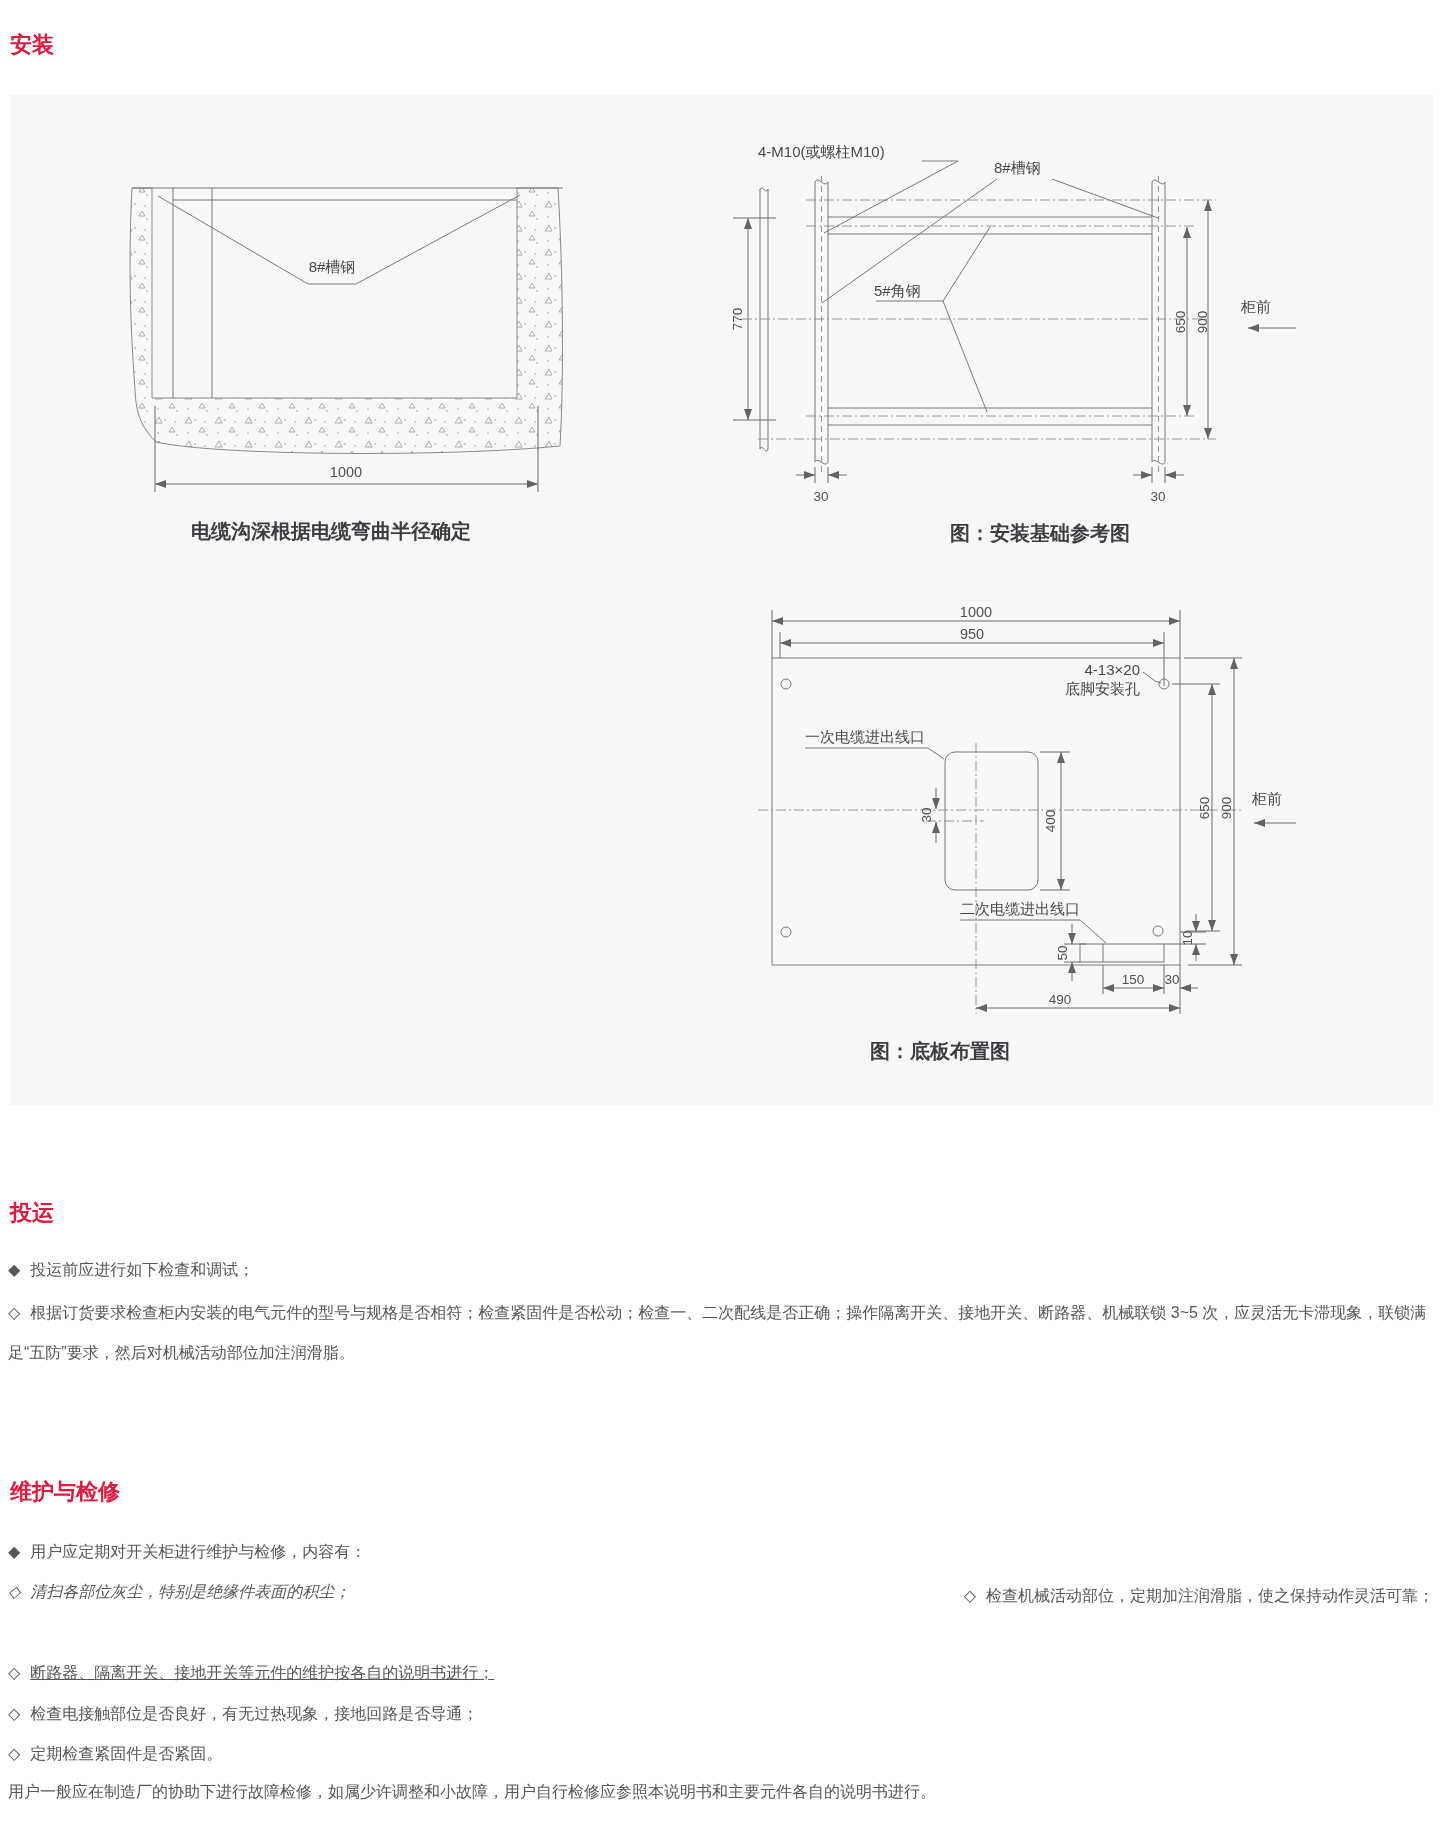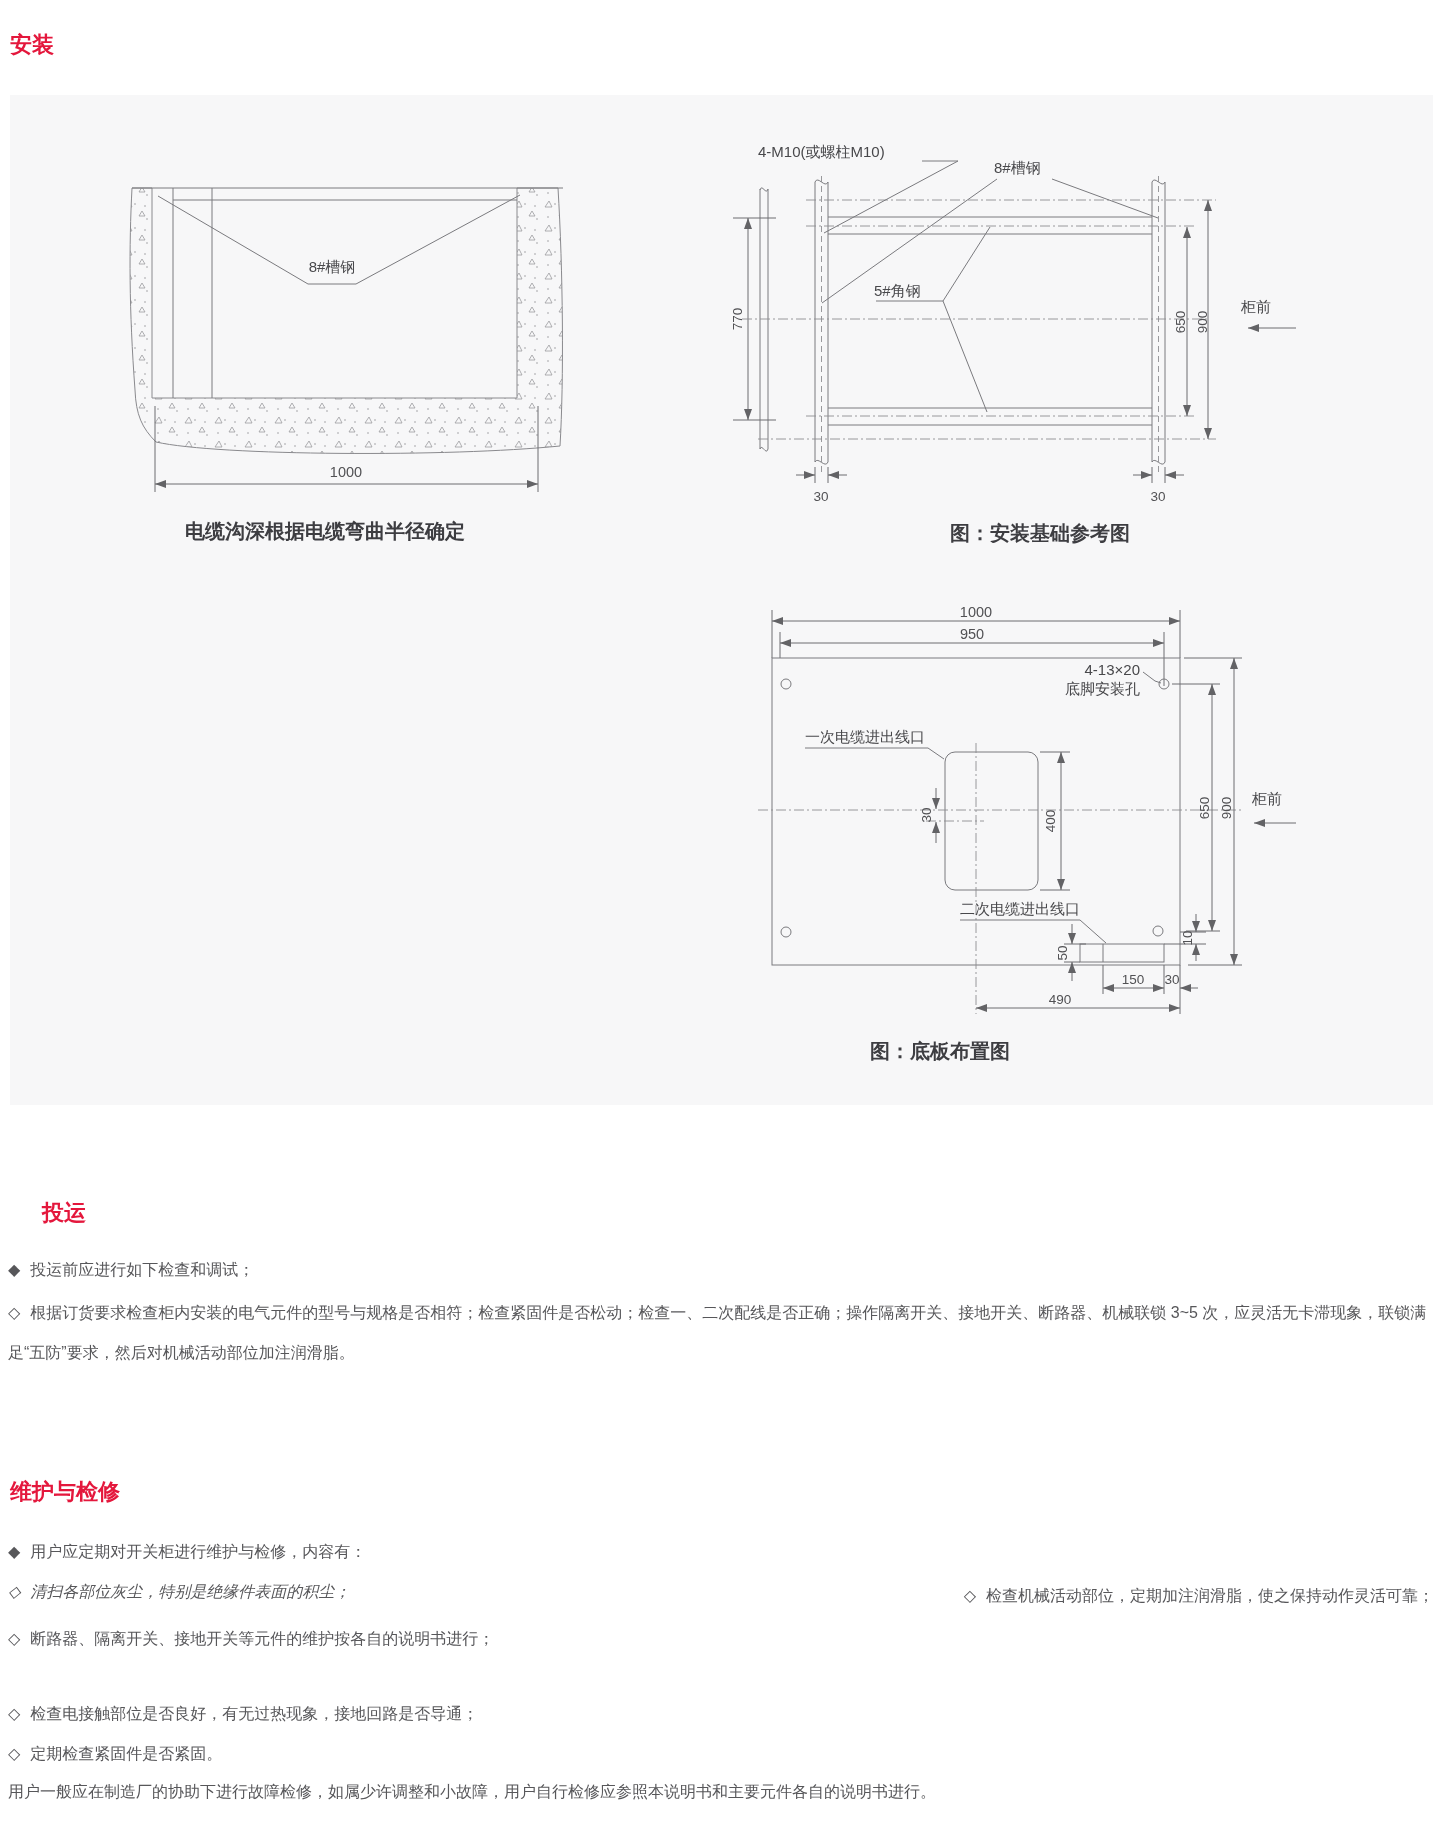--- a/index.html
+++ b/index.html
@@ -47,21 +47,21 @@
     <line class="ln" x1="83" y1="38" x2="83" y2="248"></line>
     <line class="ln" x1="122" y1="38" x2="122" y2="248"></line>
     <line class="ln" x1="83" y1="50" x2="427" y2="50"></line>
     <polyline class="ln" points="68,46 218,134 266,134 430,45"></polyline>
     <text class="lbl" x="242" y="122" text-anchor="middle">8#槽钢</text>
     <line class="dimln" x1="65" y1="256" x2="65" y2="342"></line>
     <line class="dimln" x1="448" y1="256" x2="448" y2="342"></line>
     <line class="dimln" x1="65" y1="334" x2="448" y2="334" marker-start="url(#arr)" marker-end="url(#arr)"></line>
     <text class="dim" x="256" y="327" text-anchor="middle" style="font-size:14.5px">1000</text>
   </svg>
-  <div class="caption" style="left:95px;top:518px;width:460px;">电缆沟深根据电缆弯曲半径确定</div>
+  <div class="caption" style="left:101px;top:518px;width:460px;">电缆沟深根据电缆弯曲半径确定</div>
 
   <svg style="left:700px;top:100px;" width="600" height="420" viewBox="0 0 600 420">
 
     <path class="ln" d="M60,90 C62,83 66,96 68,89"></path>
     <line class="ln" x1="60" y1="89" x2="60" y2="349"></line>
     <line class="ln" x1="68" y1="89" x2="68" y2="349"></line>
     <path class="ln" d="M60,349 C62,343 66,356 68,349"></path>
 
     <line class="dimln" x1="33" y1="118" x2="76" y2="118"></line>
     <line class="dimln" x1="33" y1="320" x2="76" y2="320"></line>
@@ -191,39 +191,39 @@
     <text class="dim" transform="rotate(-90 565 228)" x="565" y="232" text-anchor="middle">650</text>
     <line class="dimln" x1="544" y1="78" x2="602" y2="78"></line>
     <line class="dimln" x1="548" y1="385" x2="602" y2="385"></line>
     <line class="dimln" x1="594" y1="78" x2="594" y2="385" marker-start="url(#arr)" marker-end="url(#arr)"></line>
     <text class="dim" transform="rotate(-90 587 228)" x="587" y="232" text-anchor="middle">900</text>
     <text class="lbl" x="612" y="224">柜前</text>
     <line class="dimln" x1="656" y1="243" x2="614" y2="243" marker-end="url(#arr)"></line>
   </svg>
   <div class="caption" style="left:640px;top:1038px;width:600px;">图：底板布置图</div>
 
-  <div class="red-heading" style="top:1198px;margin-left:32px;">投运</div>
+  <div class="red-heading" style="top:1198px;">投运</div>
   <div class="item" style="top:1250px;">
     <span class="marker">◆</span><span>投运前应进行如下检查和调试；</span>
   </div>
   <div class="item" style="top:1293px;">
     <span class="marker">◇</span><span>根据订货要求检查柜内安装的电气元件的型号与规格是否相符；检查紧固件是否松动；检查一、二次配线是否正确；操作隔离开关、接地开关、断路器、机械联锁 3~5 次，应灵活无卡滞现象，联锁满足“五防”要求，然后对机械活动部位加注润滑脂。</span>
   </div>
 
   <div class="red-heading" style="top:1477px;">维护与检修</div>
   <div class="item" style="top:1532px;">
     <span class="marker">◆</span><span>用户应定期对开关柜进行维护与检修，内容有：</span>
   </div>
   <div class="item" style="top:1572px;font-style:italic;">
     <span class="marker">◇</span><span>清扫各部位灰尘，特别是绝缘件表面的积尘；</span>
   </div>
   <div class="item" style="top:1576px;text-align:right;">
     <span class="marker">◇</span><span>检查机械活动部位，定期加注润滑脂，使之保持动作灵活可靠；</span>
   </div>
-  <div class="item" style="top:1619px;">
+  <div class="item" style="top:1653px;text-decoration:underline;">
     <span class="marker">◇</span><span>断路器、隔离开关、接地开关等元件的维护按各自的说明书进行；</span>
   </div>
   <div class="item" style="top:1694px;">
     <span class="marker">◇</span><span>检查电接触部位是否良好，有无过热现象，接地回路是否导通；</span>
   </div>
   <div class="item" style="top:1734px;">
     <span class="marker">◇</span><span>定期检查紧固件是否紧固。</span>
   </div>
   <div class="item" style="top:1772px;">用户一般应在制造厂的协助下进行故障检修，如属少许调整和小故障，用户自行检修应参照本说明书和主要元件各自的说明书进行。</div>
 

